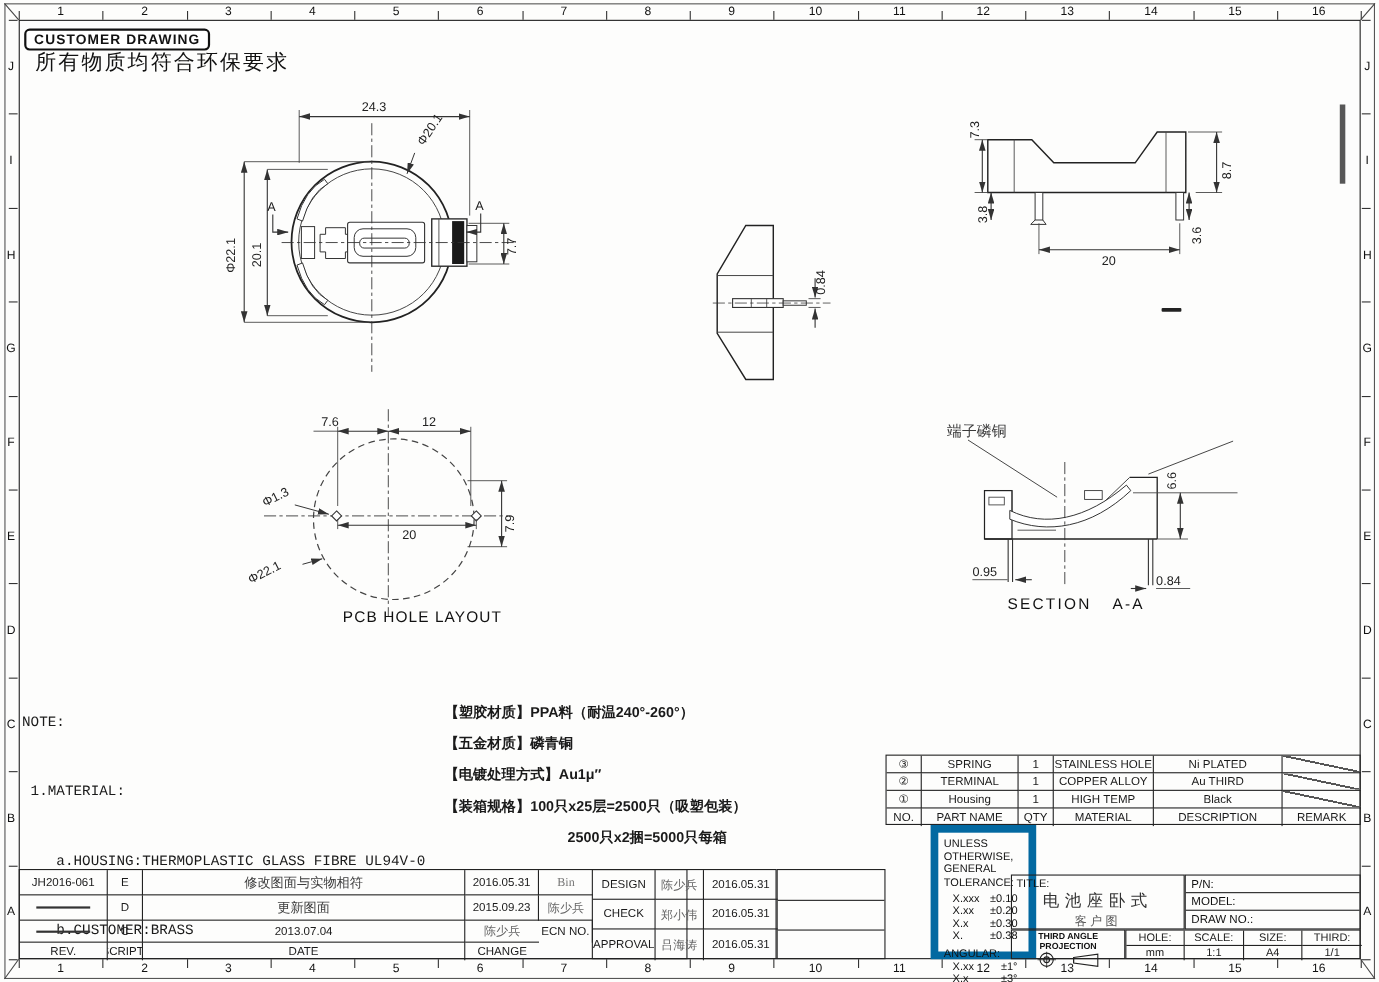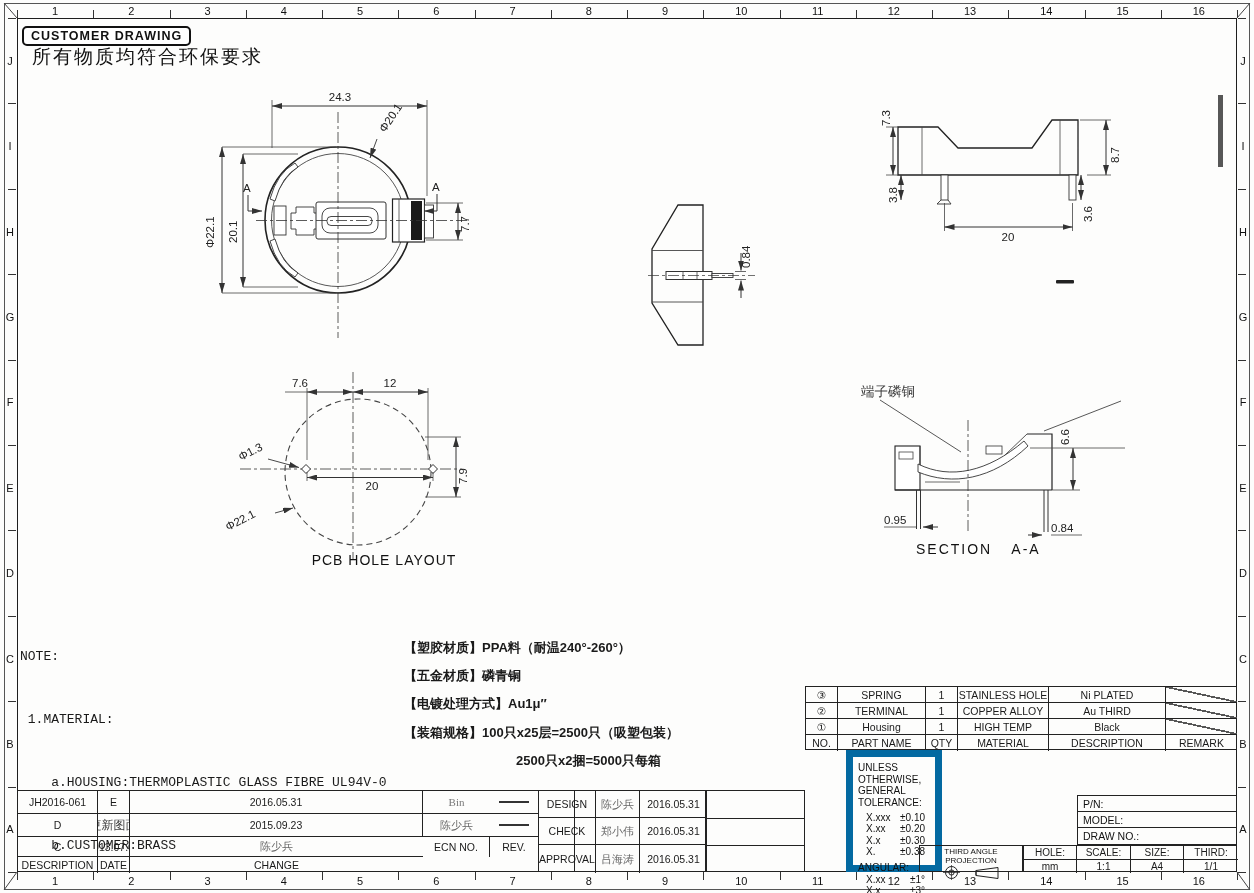--- a/index.html
+++ b/index.html
@@ -30,24 +30,24 @@
   .tol-row { display:flex; justify-content:space-between; padding:0 6px 0 8px; line-height:11.3px; }
   #company { left:919px; top:750px; width:318px; height:45px; border:1px solid #222; display:flex; align-items:center; justify-content:center; font-size:28px; font-weight:900; color:#000; letter-spacing:1px; }
   #title-area { left:919px; top:795px; width:158px; height:50px; border:1px solid #222; }
   #title-label { position:absolute; left:4px; top:2px; font-size:10px; color:#111; }
   #title-main { position:absolute; left:0; top:14px; width:100%; text-align:center; font-size:15px; letter-spacing:5px; color:#333; }
   #title-sub { position:absolute; left:0; top:34px; width:100%; text-align:center; font-size:11px; color:#555; letter-spacing:3px; }
   #fields { left:1077px; top:795px; width:160px; height:50px; border:1px solid #222; display:grid; grid-template-rows:1fr 1fr 1fr; font-size:10.5px; color:#111; }
   #fields > div { border-bottom:1px solid #222; display:flex; align-items:center; padding-left:5px; }
   #fields > div.last-row { border-bottom:none; }
   #proj-box { left:919px; top:845px; width:104px; height:27px; border:1px solid #222; }
-  #proj-label { font-size:8px; text-align:center; color:#111; letter-spacing:0; line-height:9px; padding-top:1px; font-weight:normal; }
+  #proj-label { font-size:8px; text-align:center; color:#111; letter-spacing:0; line-height:9px; padding-top:1px; font-weight:bold; }
   #proj-icons { display:flex; justify-content:center; gap:14px; align-items:center; }
   #unit-grid { left:1023px; top:845px; width:214px; height:27px; grid-template-columns:53px 54px 53px 54px; grid-template-rows:13.5px 13.5px; font-size:10px; }
-  #rev-grid { left:17px; top:790px; width:558px; height:82px; grid-template-columns:80px 32px 293px 67px 49px; grid-template-rows:23px 23px 20px 16px; }
+  #rev-grid { left:17px; top:790px; width:608px; height:82px; grid-template-columns:80px 32px 293px 67px 49px; grid-template-rows:23px 23px 20px 16px; }
   #appr-grid { left:538px; top:790px; width:168px; height:82px; grid-template-columns:57px 44px 67px; grid-template-rows:27px 27px 28px; }
   #empty-box { left:706px; top:790px; width:99px; height:82px; border:1px solid #222; }
   #empty-box .hline { position:absolute; left:0; width:100%; height:1px; background:#222; }
   svg text { font-family:"Liberation Sans",sans-serif; }
   .d { font-size:11.5px; fill:#222; }
   .cap { font-size:14px; fill:#111; letter-spacing:1px; }
 </style>
 </head>
 <body>
 
@@ -400,20 +400,25 @@
     <div class="tol-row">
         <span>X.x</span>
         <span>±3°</span>
       </div>
     <div class="tol-row">
         <span>X.</span>
         <span>±5°</span>
       </div>
   </div>
 
+  <div class="abs" id="title-area">
+    <div id="title-label">TITLE:</div>
+    <div id="title-main">电池座卧式</div>
+    <div id="title-sub">客户图</div>
+  </div>
   <div class="abs" id="fields">
     <div>P/N:</div>
     <div>MODEL:</div>
     <div class="last-row">DRAW NO.:</div>
   </div>
   <div class="abs" id="proj-box">
     <div id="proj-label">THIRD ANGLE PROJECTION</div>
     <div id="proj-icons">
       <svg width="17" height="15">
           <circle cx="8.5" cy="7.5" r="6" fill="none" stroke="#222" stroke-width="1"></circle>
@@ -433,20 +438,21 @@
     <div class="last-col">THIRD:</div>
     <div class="last-row">mm</div>
     <div class="last-row">1:1</div>
     <div class="last-row">A4</div>
     <div class="last-row last-col">1/1</div>
   </div>
 
   <div class="grid" id="rev-grid">
     <div>JH2016-061</div>
     <div>E</div>
+    <div class="cjk">修改图面与实物相符</div>
     <div>2016.05.31</div>
     <div class="last-col serif-gray">Bin</div>
     <div>
         <div class="ecn-line"></div>
       </div>
     <div>D</div>
     <div class="cjk">更新图面</div>
     <div>2015.09.23</div>
     <div class="last-col name">陈少兵</div>
     <div>

